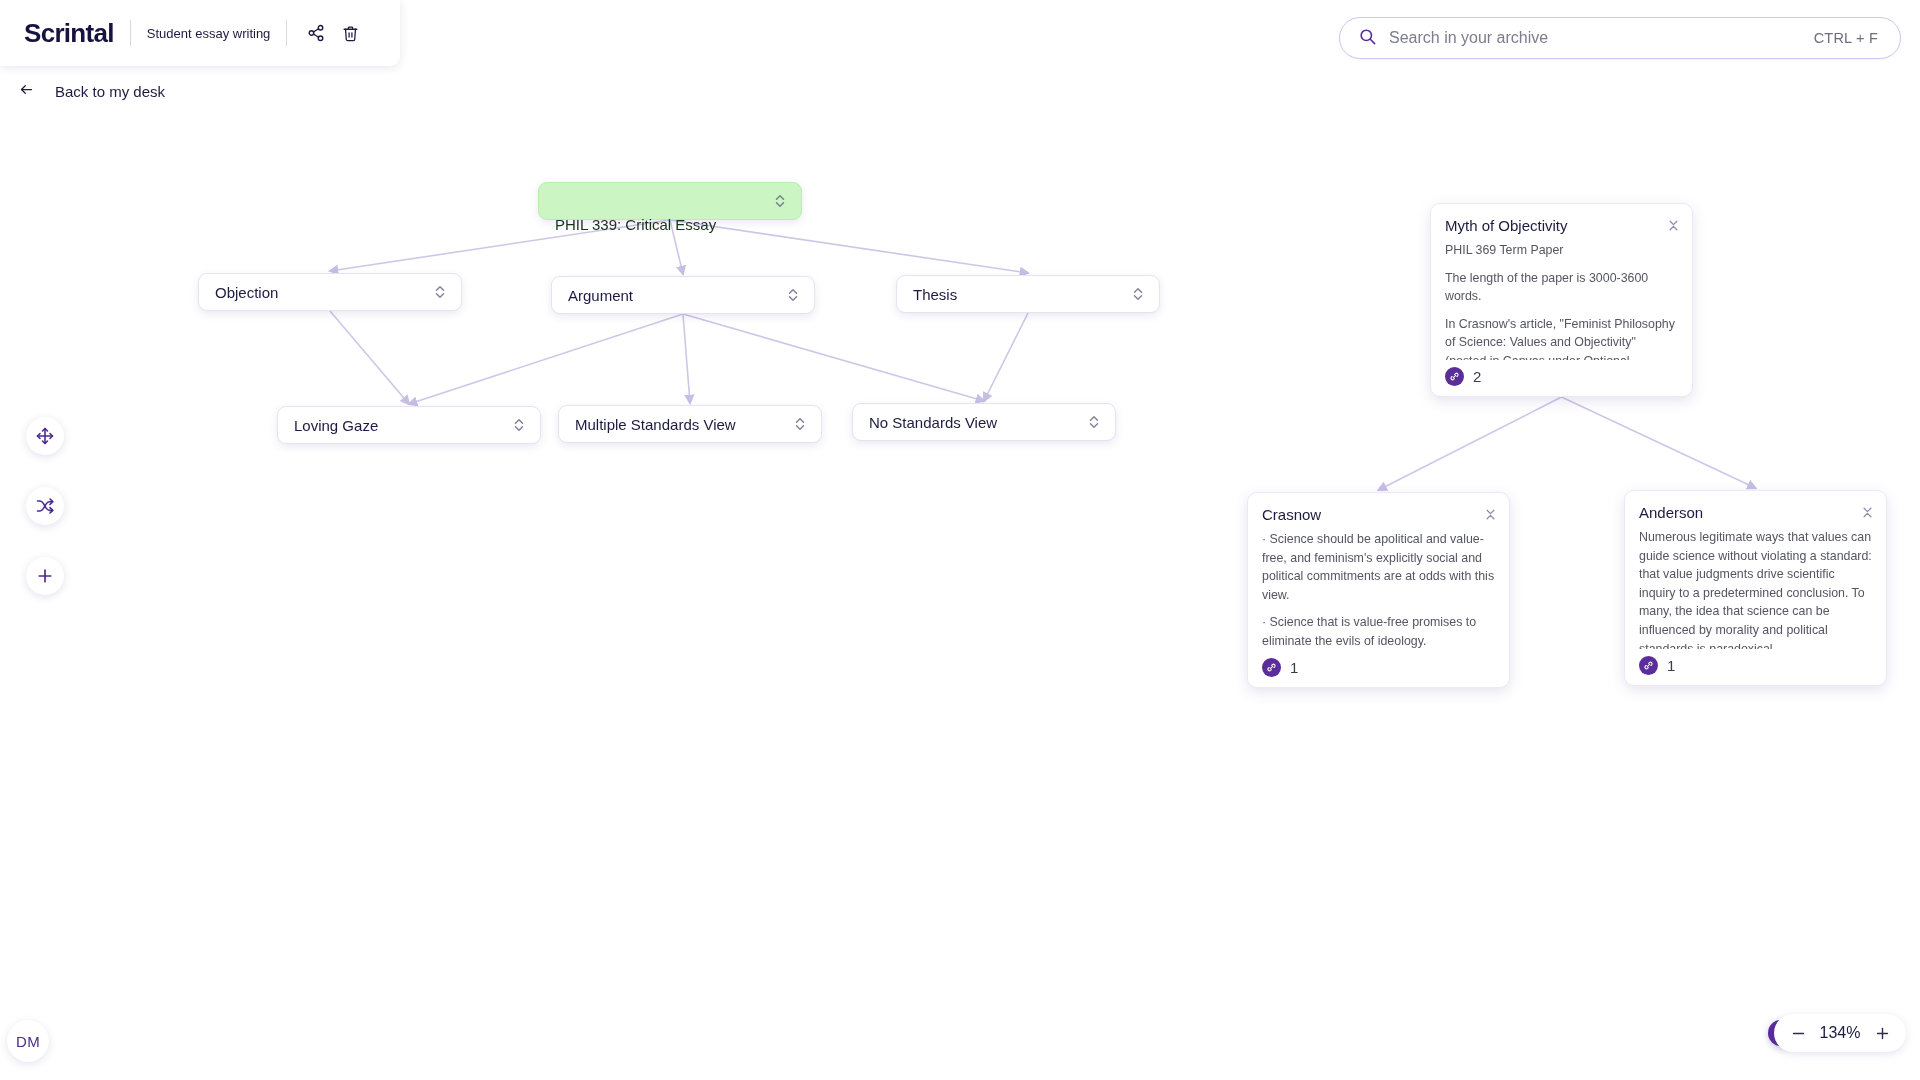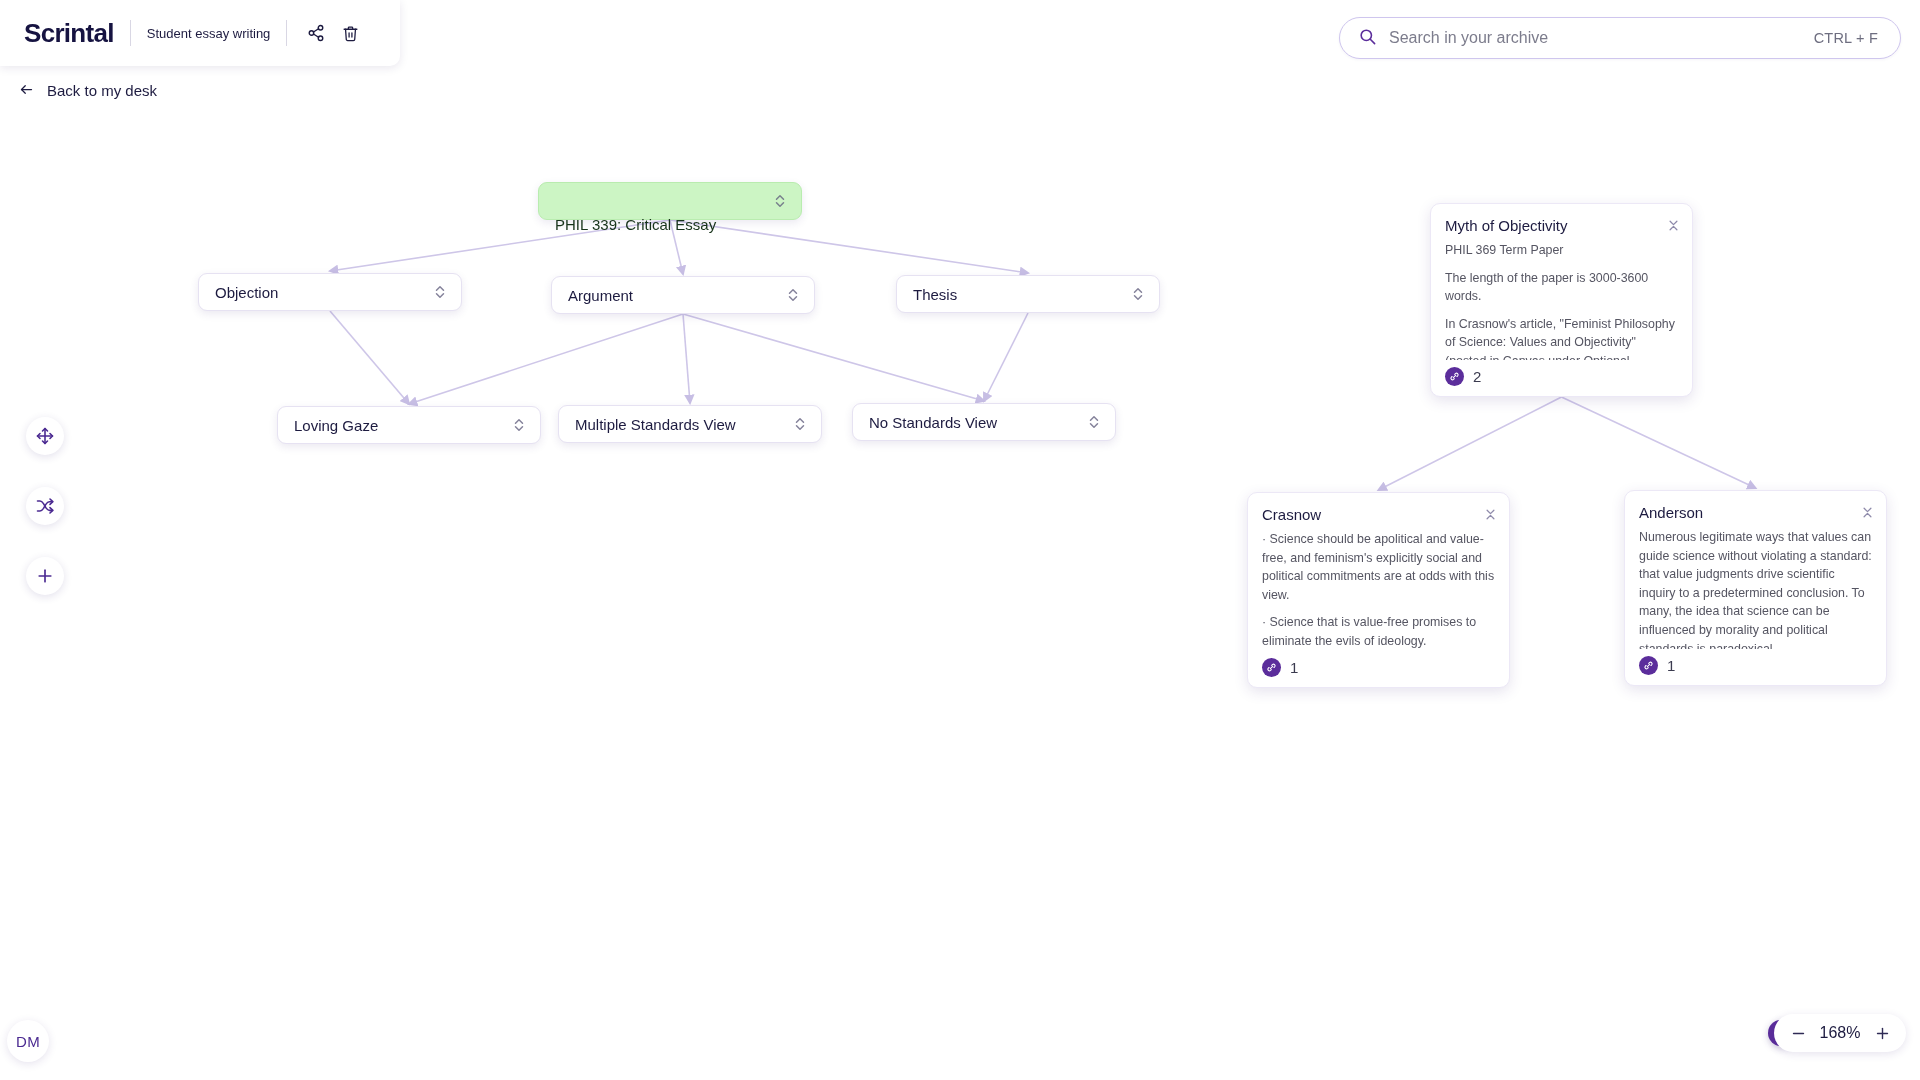--- a/index.html
+++ b/index.html
@@ -31,21 +31,21 @@
   .doc-title { font-size: 13px; color: #1d1b40; white-space: nowrap; }
   .hdr-icon {
     width: 26px; height: 26px; display: flex; align-items: center;
     justify-content: center; cursor: pointer; color: #1d1b40;
   }
   .hdr-icon + .hdr-icon { margin-left: 8px; }
 
   
   .back-link {
     position: absolute; left: 18px; top: 82px;
-    display: flex; gap: 12px;
+    display: flex; align-items: center; gap: 20px;
     font-size: 15px; color: #1d1b40; cursor: pointer; z-index: 35;
   }
 
   
   .search-wrap {
     position: absolute; top: 17px; left: 1339px;
     width: 562px; height: 42px;
     background: #ffffff;
     border: 1px solid #cfc6ee;
     border-radius: 21px;
@@ -387,21 +387,21 @@
   <div class="avatar">DM</div>
 
   <div class="help-btn">?</div>
 
   <div class="zoom-bar">
     <div class="zoom-btn">
       <svg width="17" height="17" viewBox="0 0 24 24" stroke="#2f2b55" stroke-width="2" stroke-linecap="round">
         <line x1="5" y1="12" x2="19" y2="12"></line>
       </svg>
     </div>
-    <div class="zoom-level">168%</div>
+    <div class="zoom-level">134%</div>
     <div class="zoom-btn">
       <svg width="17" height="17" viewBox="0 0 24 24" stroke="#2f2b55" stroke-width="2" stroke-linecap="round">
         <line x1="12" y1="5" x2="12" y2="19"></line>
         <line x1="5" y1="12" x2="19" y2="12"></line>
       </svg>
     </div>
   </div>
 
 </div>
 

